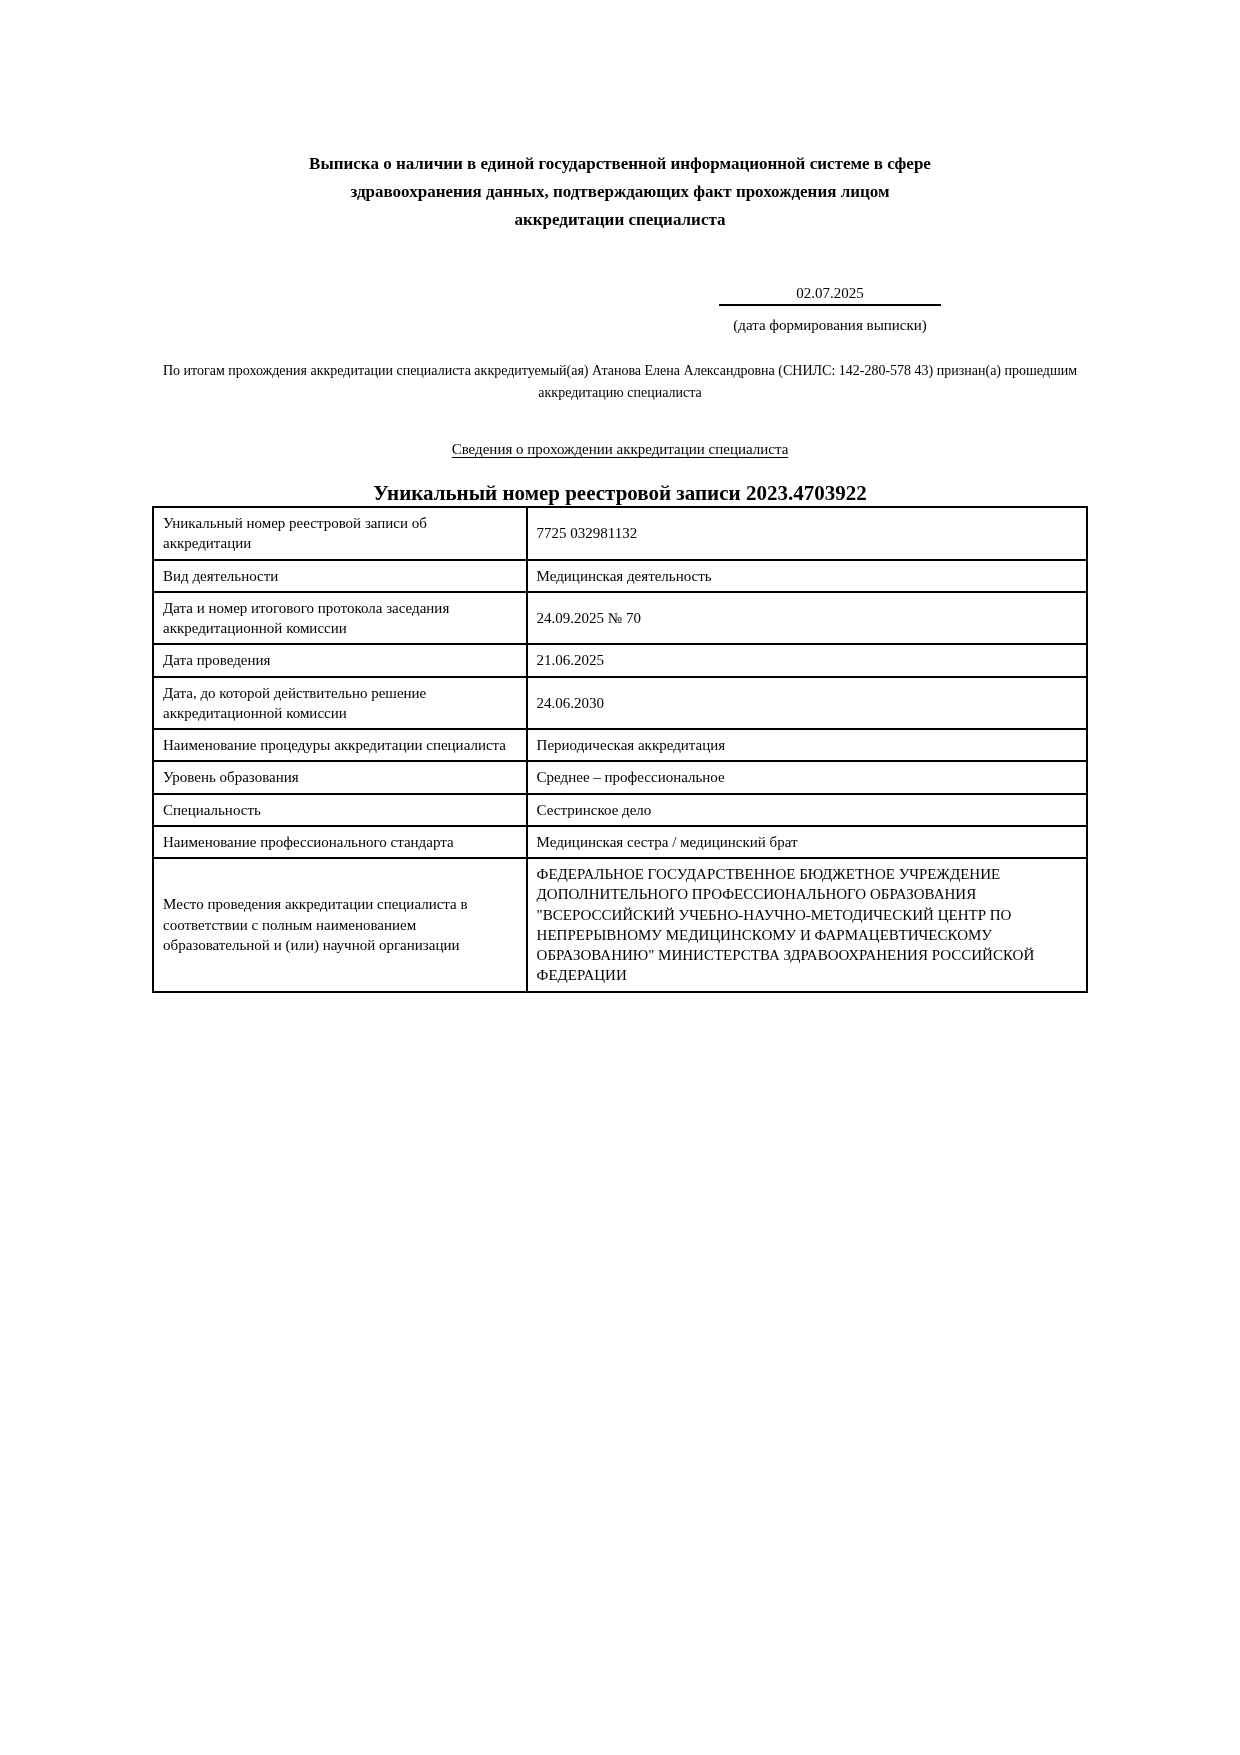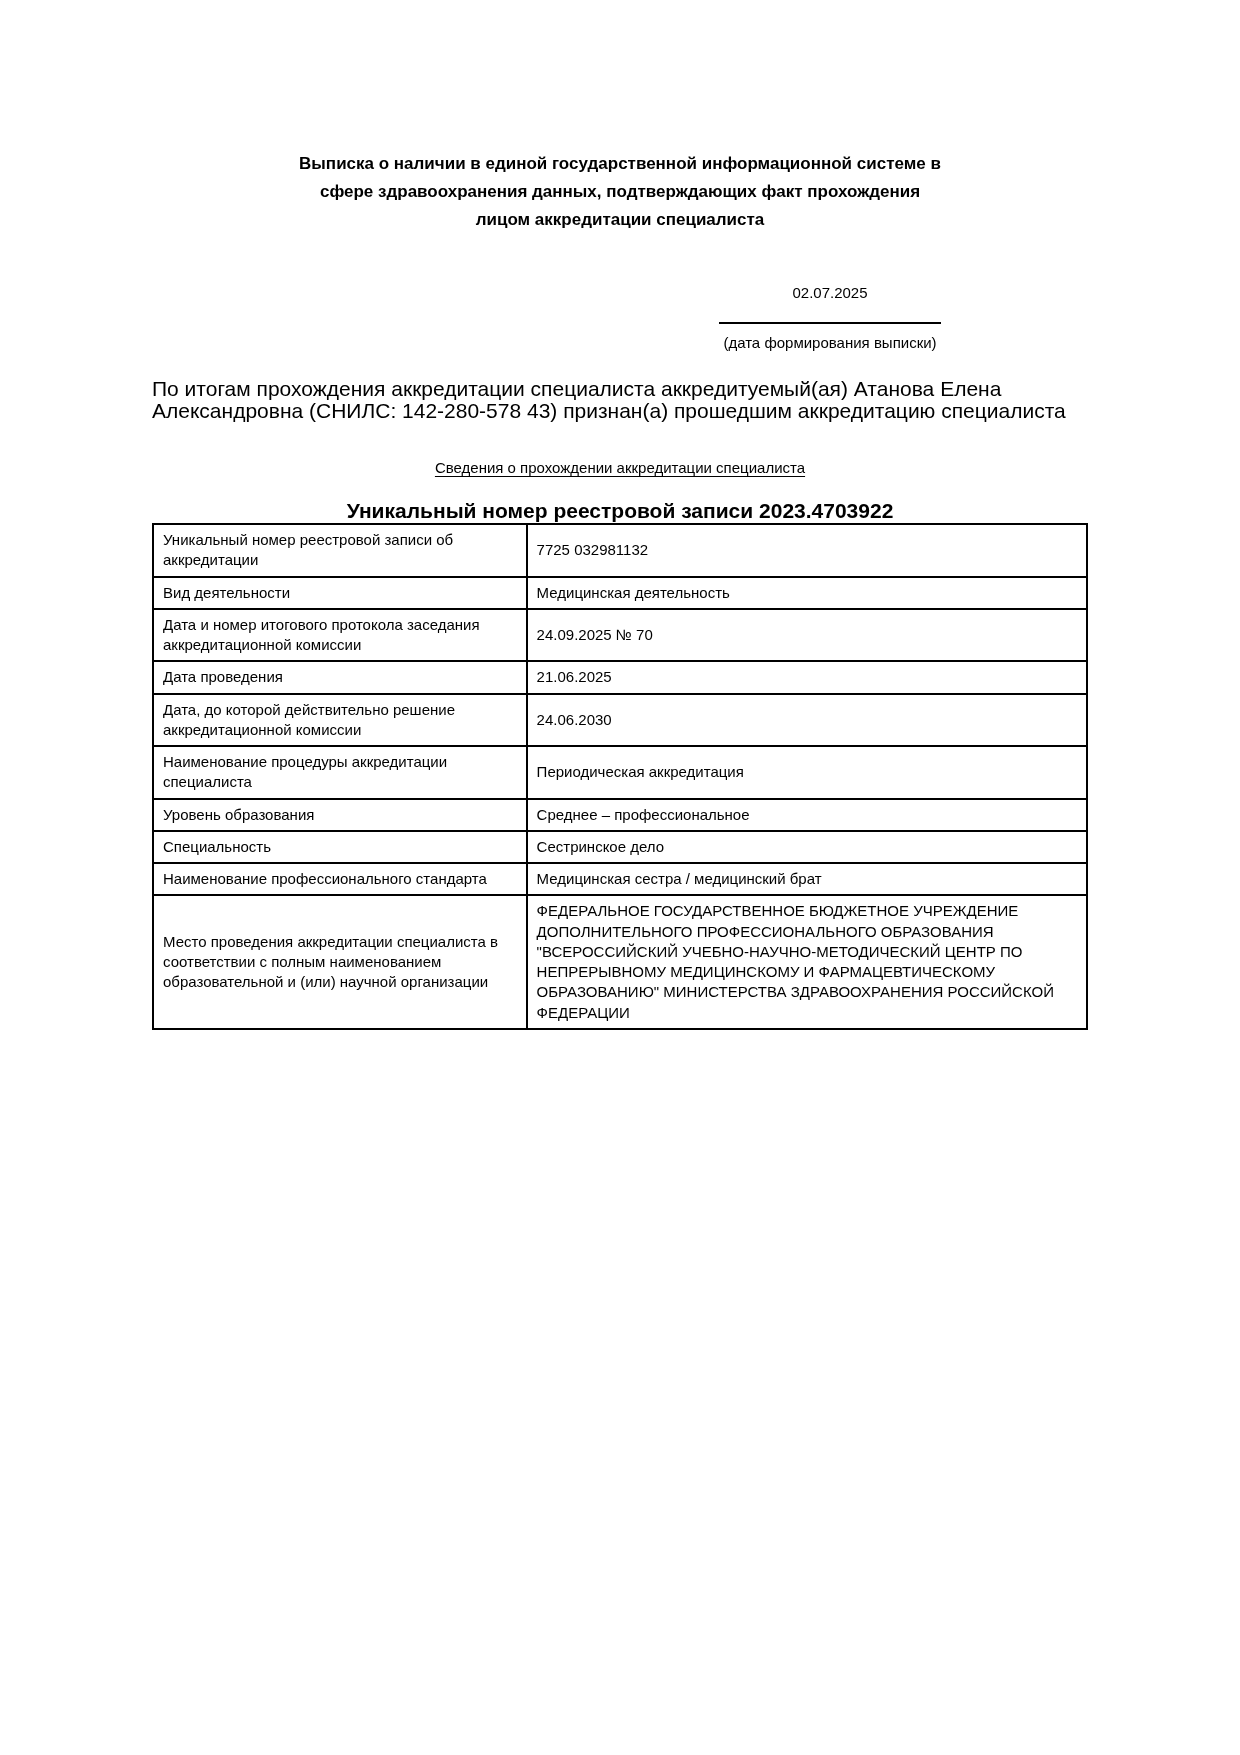--- a/index.html
+++ b/index.html
@@ -4,21 +4,21 @@
 <style>
   html, body {
     margin: 0;
     padding: 0;
     background: #ffffff;
   }
   .page {
     width: 1240px;
     height: 1755px;
     background: #ffffff;
-    font-family: Liberation Sans, sans-serif;
+    font-family: Liberation Serif, serif;
     color: #000000;
     position: relative;
     overflow: hidden;
     box-sizing: border-box;
   }
   .content {
     width: 936px;
     margin: 0 auto;
     padding-top: 150px;
     box-sizing: border-box;
@@ -35,29 +35,29 @@
     width: 240px;
     margin: 50px 138px 0 auto;
     text-align: center;
     font-size: 15px;
     line-height: 18px;
   }
   .date-value {
     display: inline-block;
     min-width: 222px;
     border-bottom: 2px solid #000;
-    padding-bottom: 20px;
+    padding-bottom: 2px;
   }
   .date-caption {
     margin-top: 10px;
   }
   .summary {
     margin: 26px 0 12px 0;
-    text-align: left;
-    font-size: 21px;
+    text-align: center;
+    font-size: 14px;
     line-height: 22px;
   }
   .section-heading {
     margin: 37px 0 4px 0;
     text-align: center;
     font-size: 15px;
     font-weight: normal;
     text-decoration: underline;
     text-underline-offset: 3px;
   }

